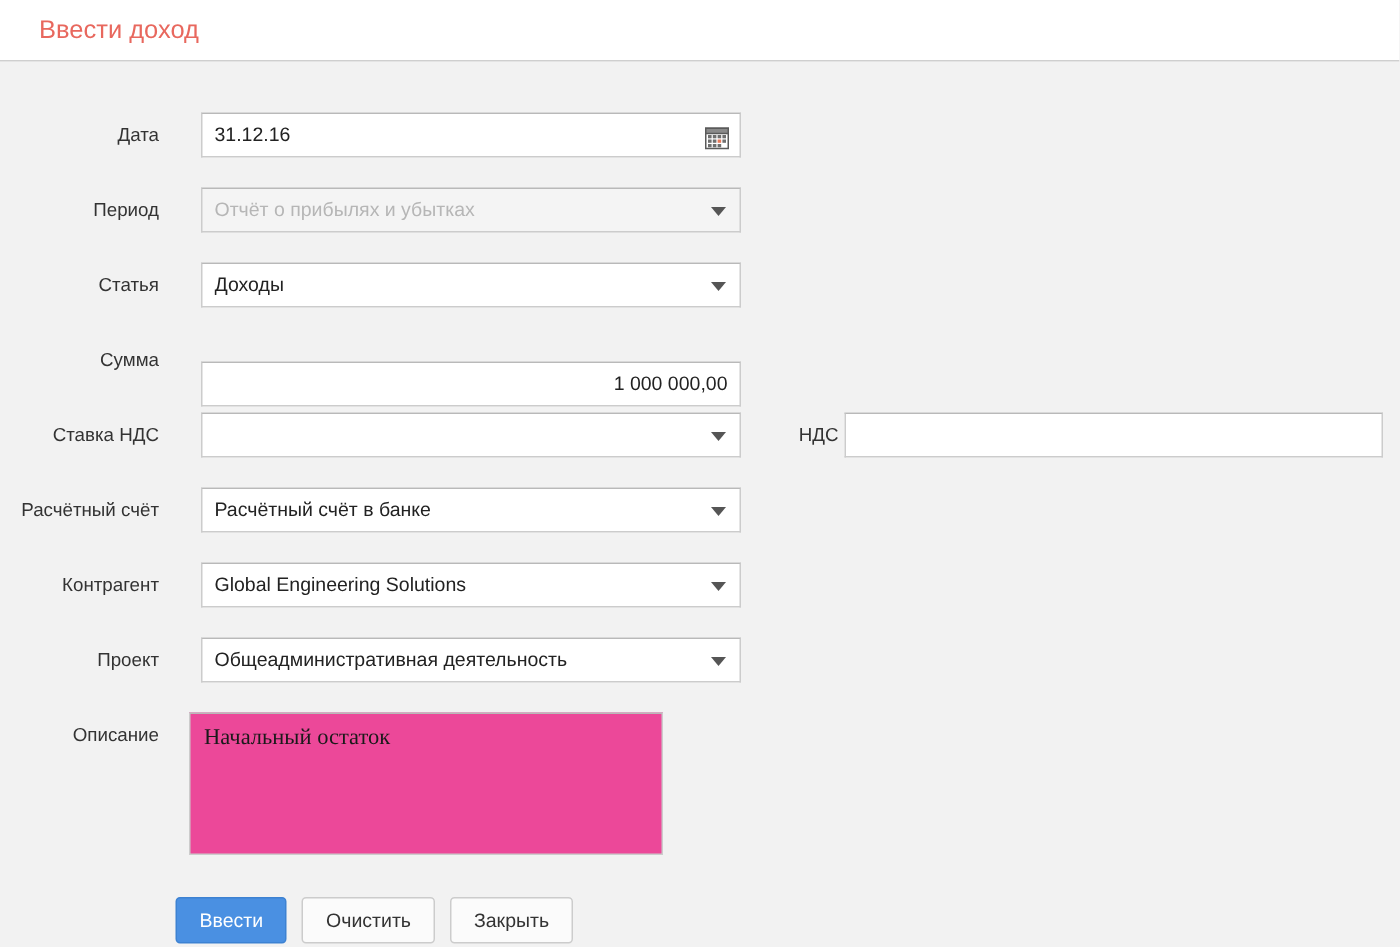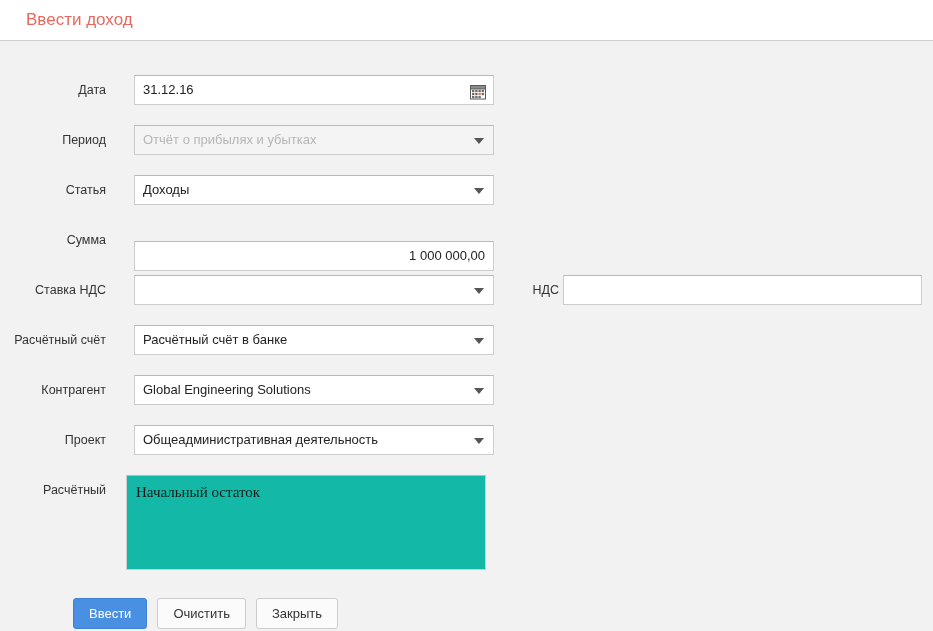--- a/index.html
+++ b/index.html
@@ -155,38 +155,38 @@
     text-align: right;
     font-size: 12.5px;
     color: #333;
     line-height: 30px;
     white-space: nowrap;
   }
   .textarea {
     position: absolute;
     left: 126px;
     top: 0;
-    width: 360px;
+    width: 316px;
     height: 95px;
     box-sizing: border-box;
-    background: #14b8a6;
+    background: #ec4899;
     border: 1px solid #cccccc;
     border-top-color: #b9b9b9;
     padding: 7px 9px;
     font-family: "Liberation Serif", serif;
     font-size: 15px;
     color: #1a1a1a;
     line-height: 18px;
     overflow: hidden;
   }
 
   
   .btn-row {
     position: relative;
-    margin-left: 73px;
+    margin-left: 117px;
     padding-top: 13px;
     display: flex;
     gap: 10px;
   }
   .btn {
     height: 31px;
     box-sizing: border-box;
     border-radius: 3px;
     font-size: 13px;
     font-family: "Liberation Sans", sans-serif;
@@ -289,21 +289,21 @@
 
   <div class="row">
     <div class="label">Проект</div>
     <div class="field select">
       <span class="sel-value">Общеадминистративная деятельность</span>
       <span class="caret"></span>
     </div>
   </div>
 
   <div class="row-area">
-    <div class="label-area">Расчётный</div>
+    <div class="label-area">Описание</div>
     <div class="textarea">Начальный остаток</div>
   </div>
 
   <div class="btn-row">
     <div class="btn btn-primary">Ввести</div>
     <div class="btn btn-default">Очистить</div>
     <div class="btn btn-default">Закрыть</div>
   </div>
 
 </div>

